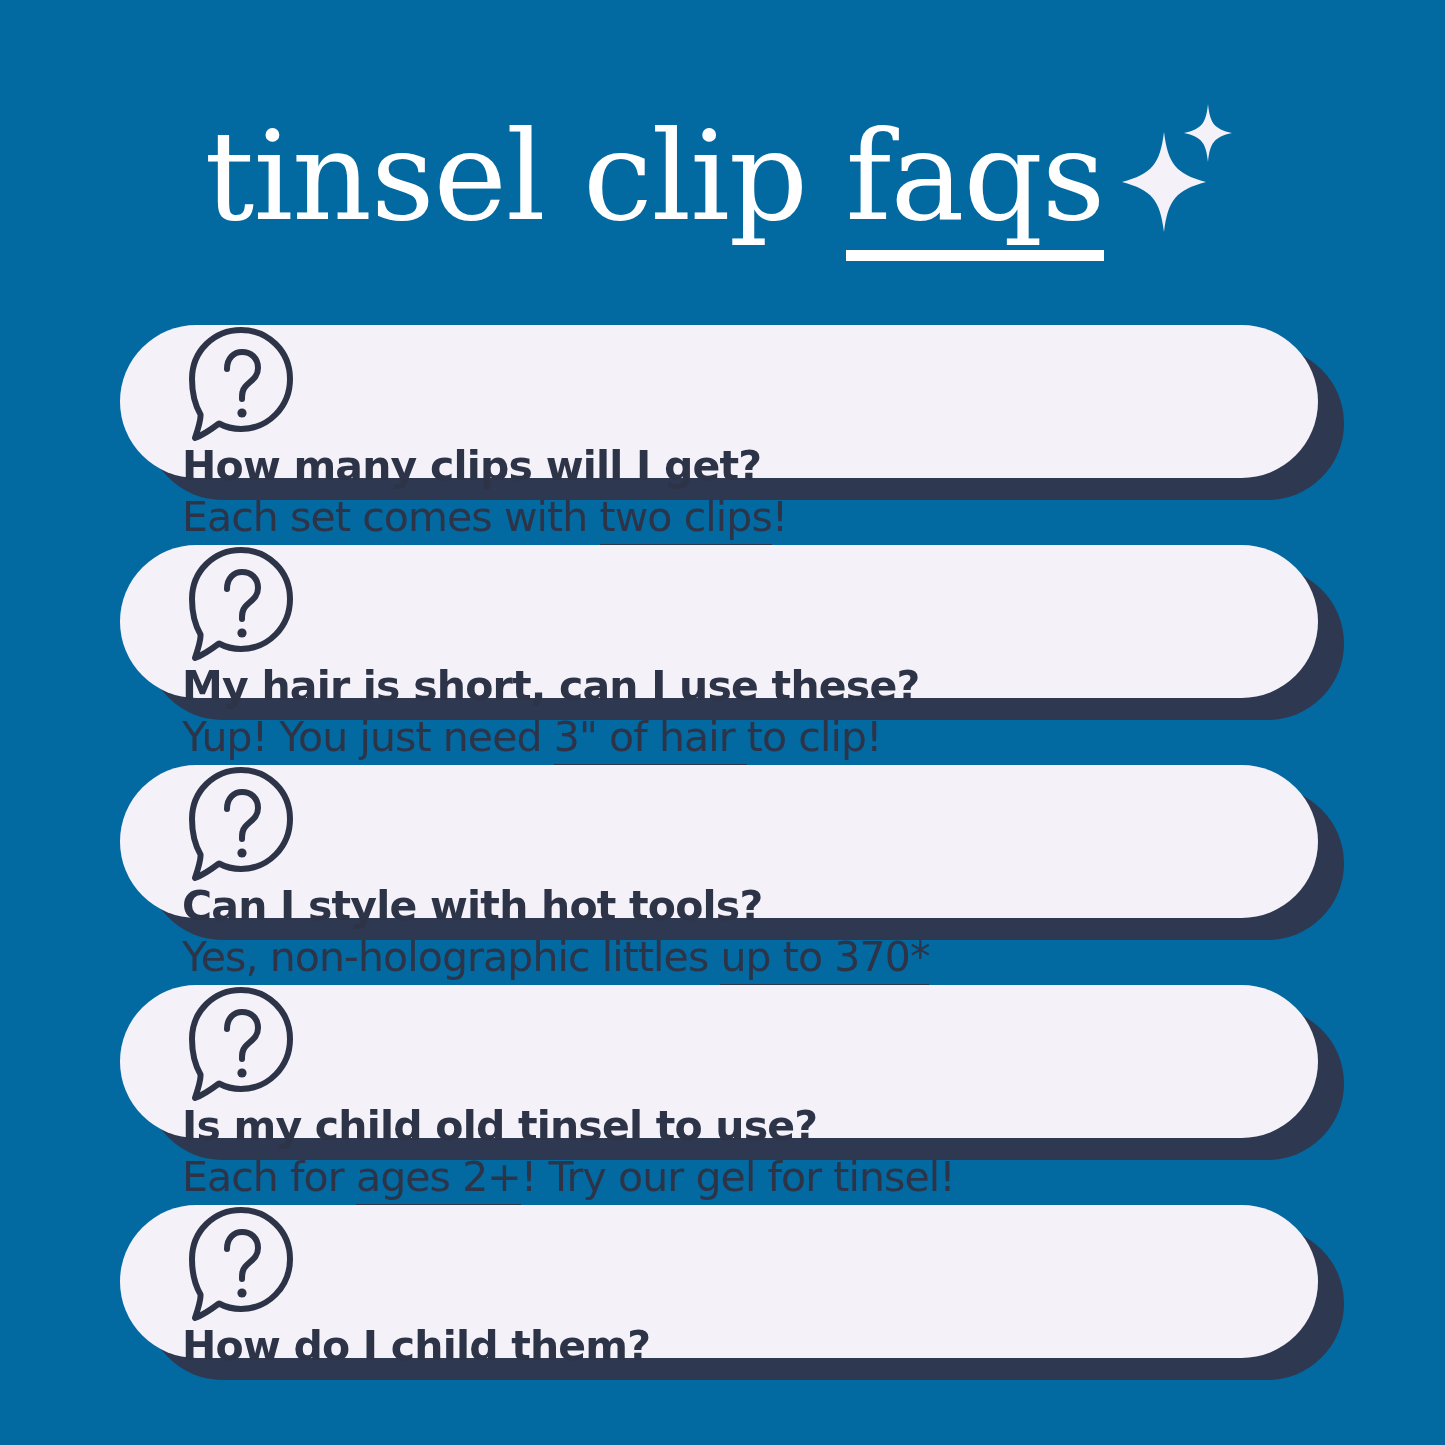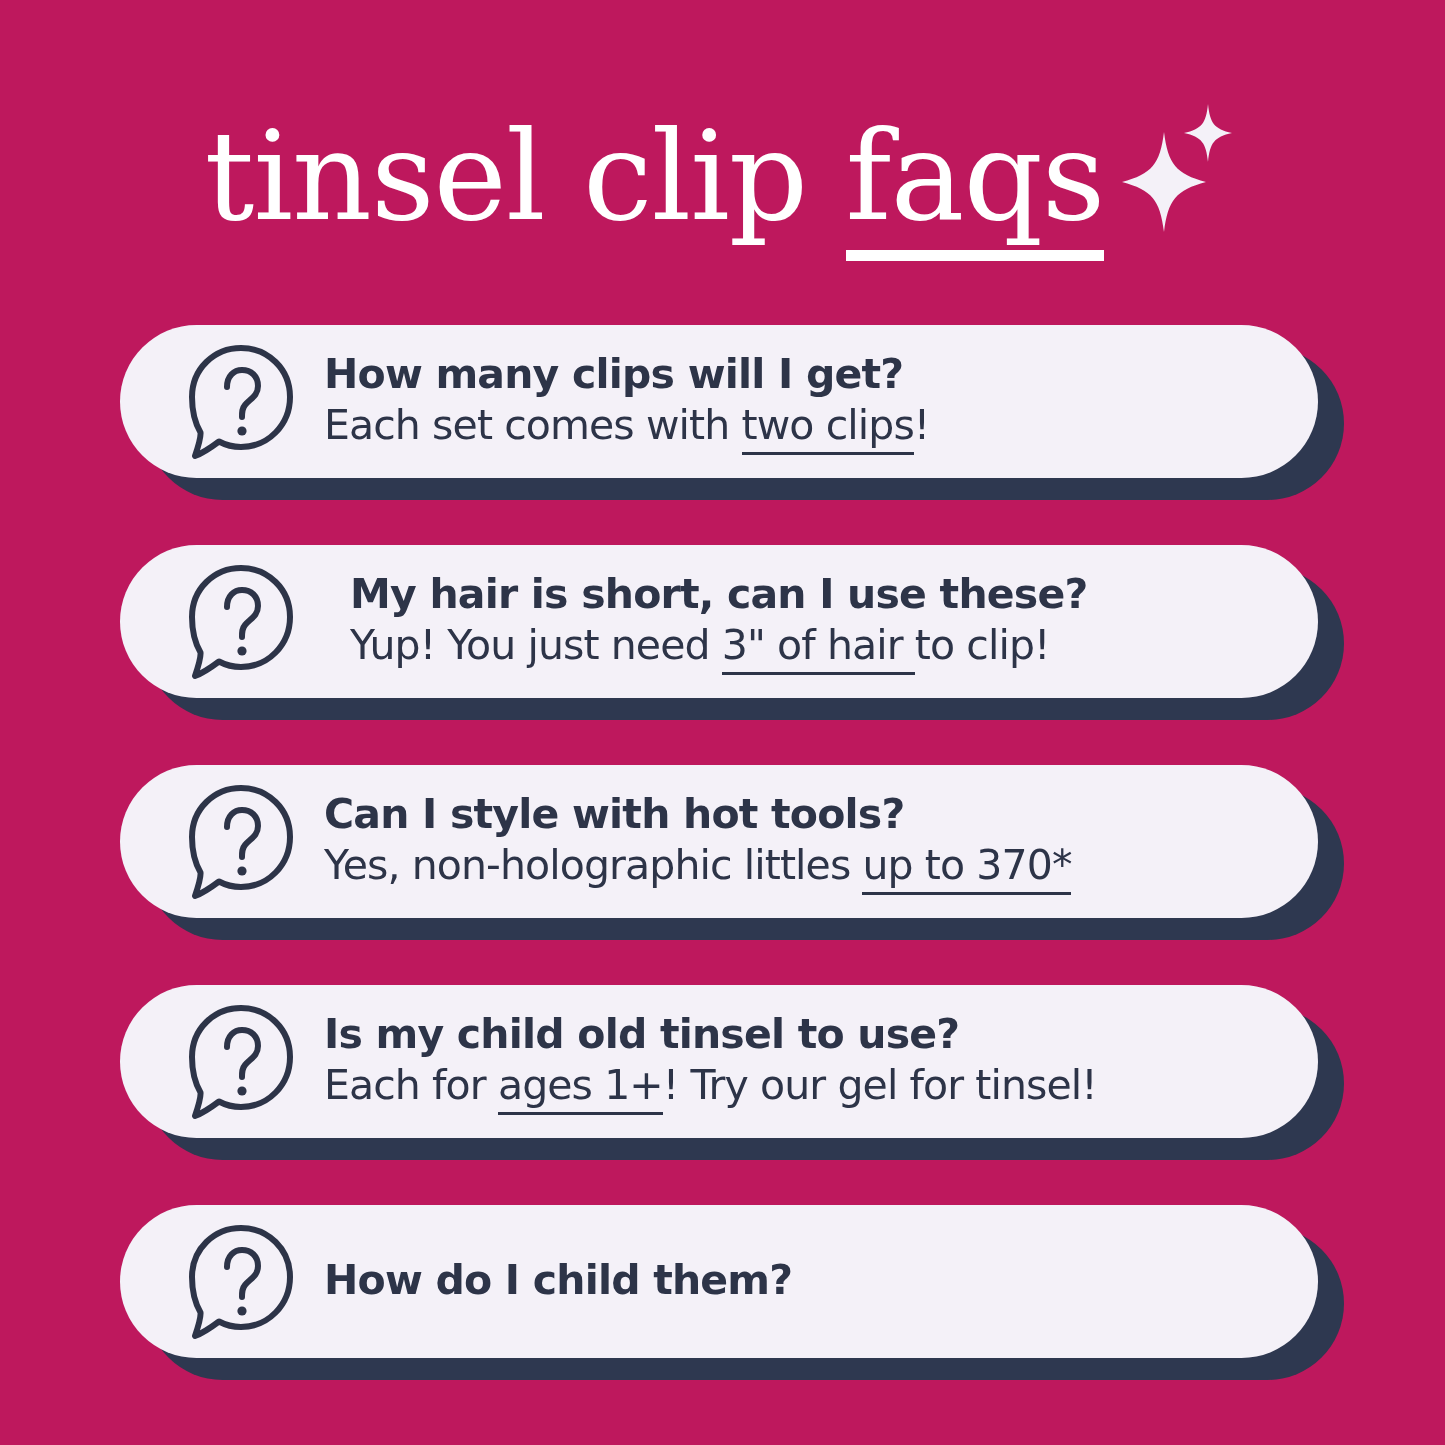--- a/index.html
+++ b/index.html
@@ -78,23 +78,23 @@
   }
   .card {
     position: absolute;
     left: 0;
     top: 0;
     width: 1198px;
     height: 153px;
     background: #f4f1f8;
     border-radius: 78px;
     display: flex;
-    align-items: center;
     box-sizing: border-box;
     padding-left: 62px;
+    flex-direction: column;
   }
   .bubble-icon {
     flex: 0 0 auto;
     width: 118px;
     height: 118px;
     margin-right: 24px;
     display: block;
   }
   .card-text {
     flex: 1 1 auto;
@@ -123,21 +123,21 @@
   .a u {
     text-decoration: none;
     border-bottom: 3px solid #2d3448;
     padding-bottom: 3px;
     margin-top: 8px;
   }
 </style>
 </head>
 <body>
 
-<div id="page" style="background: #be185d;">
+<div id="page" style="background: #0369a1;">
 
   <div id="title-row">
     <span id="title-text" style="color: rgb(255, 255, 255);">
       <span class="plain">tinsel clip </span><span class="ul" style="border-bottom-color: rgb(255, 255, 255);">faqs</span>
     </span>
     <span id="sparkle-icon">
       <svg width="120" height="140" viewBox="0 0 120 140" aria-hidden="true">
         <path d="M44 34 C48 66, 56 76, 86 84 C56 92, 48 102, 44 134 C40 102, 32 92, 2 84 C32 76, 40 66, 44 34 Z" fill="#f4f1f8"></path>
         <path d="M88 6 C90 25, 94 31, 112 35 C94 39, 90 45, 88 64 C86 45, 82 39, 64 35 C82 31, 86 25, 88 6 Z" fill="#f4f1f8"></path>
       </svg>
@@ -158,21 +158,21 @@
         </span>
         <span class="card-text">
           <div class="q" style="color: rgb(45, 52, 72);">How many clips will I get?</div>
           <div class="a" style="color: rgb(45, 52, 72);"><span>Each set comes with </span><u>two clips</u><span>!</span></div>
         </span>
       </div>
     </div>
 
     <div class="card-wrap">
       <div class="card-shadow" style="background: rgb(46, 56, 80);"></div>
-      <div class="card" style="background: rgb(244, 241, 248); gap: 26px;">
+      <div class="card" style="background: rgb(244, 241, 248);">
         <span class="bubble-icon">
           <svg width="118" height="118" viewBox="0 0 118 118" aria-hidden="true">
             <path d="M108 54 C108 82 86 104 59 104 C51 104 43.5 102 37 98.5 C33 101.5 21 110 13 113 C16 104 19 94 18.5 89.5 C13 80 10 67.5 10 54 C10 26 32 5 59 5 C86 5 108 26 108 54 Z" fill="none" stroke="#2d3448" stroke-width="6" stroke-linejoin="round" stroke-linecap="round"></path>
             <path d="M45 44 C45 33 52 27 60 27 C69 27 76 33 76 43 C76 53 68 56 63 62 C60 65.5 60 69 60 74" fill="none" stroke="#2d3448" stroke-width="6" stroke-linecap="round"></path>
             <circle cx="60" cy="88" r="4.6" fill="#2d3448"></circle>
           </svg>
         </span>
         <span class="card-text">
           <div class="q" style="color: rgb(45, 52, 72);">My hair is short, can I use these?</div>
           <div class="a" style="color: rgb(45, 52, 72);"><span>Yup! You just need </span><u>3" of hair </u><span>to clip!</span></div>
@@ -202,21 +202,21 @@
       <div class="card" style="background: rgb(244, 241, 248);">
         <span class="bubble-icon">
           <svg width="118" height="118" viewBox="0 0 118 118" aria-hidden="true">
             <path d="M108 54 C108 82 86 104 59 104 C51 104 43.5 102 37 98.5 C33 101.5 21 110 13 113 C16 104 19 94 18.5 89.5 C13 80 10 67.5 10 54 C10 26 32 5 59 5 C86 5 108 26 108 54 Z" fill="none" stroke="#2d3448" stroke-width="6" stroke-linejoin="round" stroke-linecap="round"></path>
             <path d="M45 44 C45 33 52 27 60 27 C69 27 76 33 76 43 C76 53 68 56 63 62 C60 65.5 60 69 60 74" fill="none" stroke="#2d3448" stroke-width="6" stroke-linecap="round"></path>
             <circle cx="60" cy="88" r="4.6" fill="#2d3448"></circle>
           </svg>
         </span>
         <span class="card-text">
           <div class="q" style="color: rgb(45, 52, 72);">Is my child old tinsel to use?</div>
-          <div class="a" style="color: rgb(45, 52, 72);"><span>Each for </span><u>ages 1+</u><span>! Try our gel for tinsel!</span></div>
+          <div class="a" style="color: rgb(45, 52, 72);"><span>Each for </span><u>ages 2+</u><span>! Try our gel for tinsel!</span></div>
         </span>
       </div>
     </div>
 
     <div class="card-wrap">
       <div class="card-shadow" style="background: rgb(46, 56, 80);"></div>
       <div class="card" style="background: rgb(244, 241, 248);">
         <span class="bubble-icon">
           <svg width="118" height="118" viewBox="0 0 118 118" aria-hidden="true">
             <path d="M108 54 C108 82 86 104 59 104 C51 104 43.5 102 37 98.5 C33 101.5 21 110 13 113 C16 104 19 94 18.5 89.5 C13 80 10 67.5 10 54 C10 26 32 5 59 5 C86 5 108 26 108 54 Z" fill="none" stroke="#2d3448" stroke-width="6" stroke-linejoin="round" stroke-linecap="round"></path>

